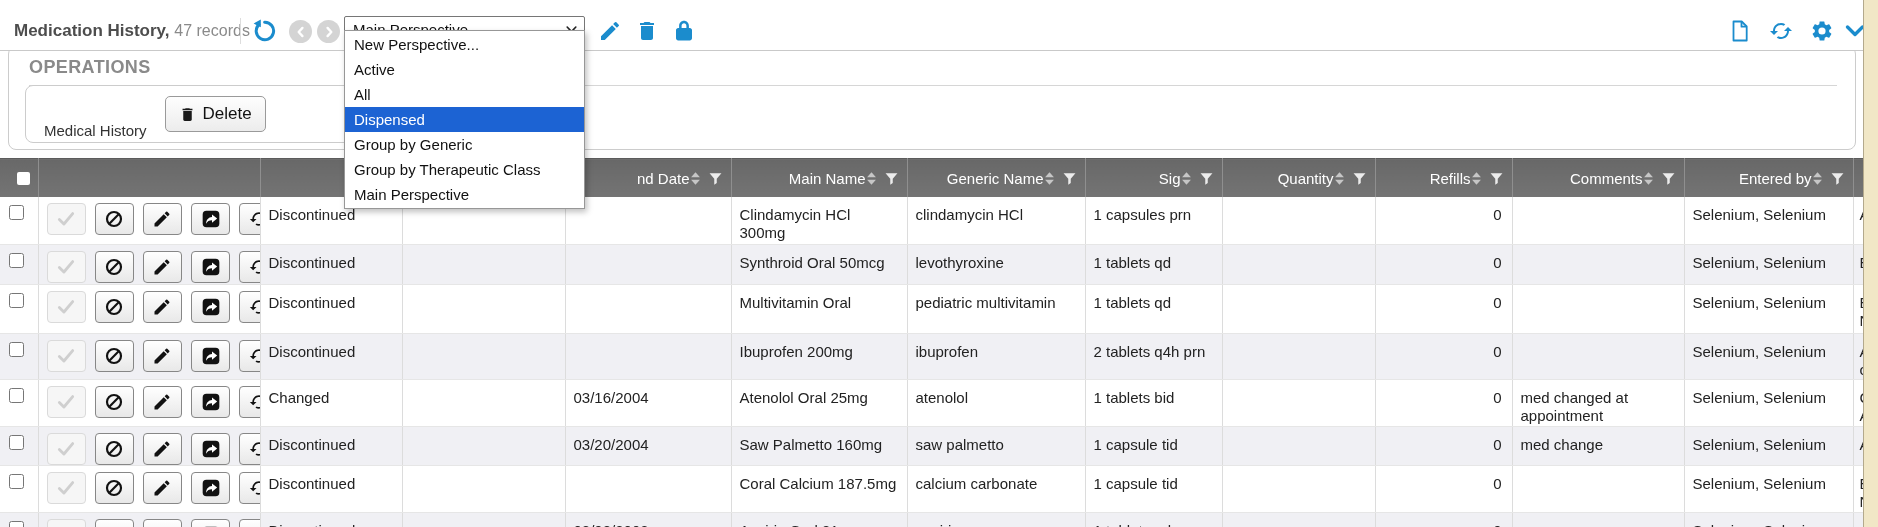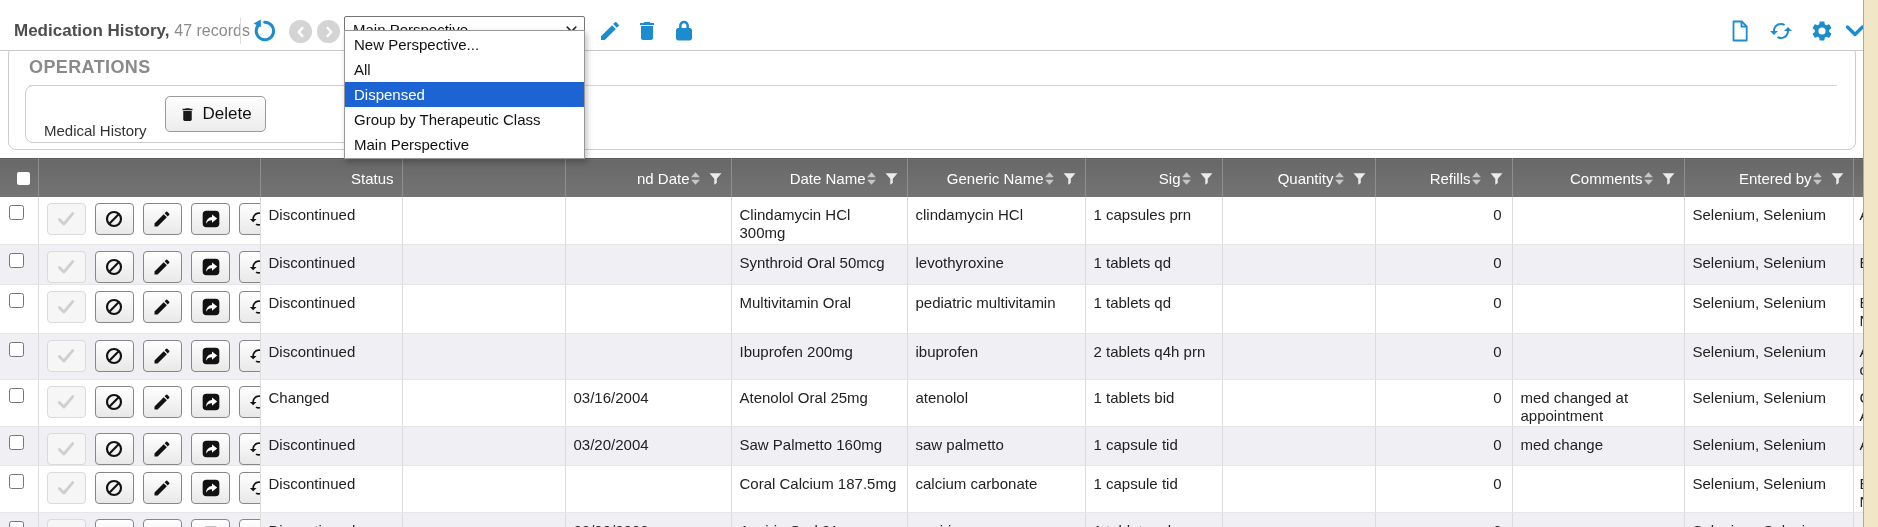--- a/index.html
+++ b/index.html
@@ -223,21 +223,21 @@
                     <path d="M6 14.8 1.2 9.4H10.8Z"></path>
         </svg>
         <svg class="filter-i" viewBox="0 0 24 24">
           <path d="M2.5 3.5h19L14 12.5v6.6l-4 2.7v-9.3z"></path>
         </svg>
       </span>
     </div>
   </th>
             <th>
     <div class="th-inner">
-      <span class="th-label">Date Name</span>
+      <span class="th-label">Main Name</span>
       <span class="th-icons">
         <svg class="sort-i" viewBox="0 0 12 16">
           <path d="M6 1.2 10.8 6.6H1.2Z"></path>
                     <path d="M6 14.8 1.2 9.4H10.8Z"></path>
         </svg>
         <svg class="filter-i" viewBox="0 0 24 24">
           <path d="M2.5 3.5h19L14 12.5v6.6l-4 2.7v-9.3z"></path>
         </svg>
       </span>
     </div>
@@ -678,20 +678,22 @@
     <td class="c-comments"></td>
     <td class="c-entered">Selenium, Selenium</td>
     <td class="c-extra"></td>
   </tr>
         </tbody>
     </table>
   </div>
 
   <div class="menu">
       <div class="menu-item">New Perspective...</div>
+      <div class="menu-item">Active</div>
       <div class="menu-item">All</div>
       <div class="menu-item selected">Dispensed</div>
+      <div class="menu-item">Group by Generic</div>
       <div class="menu-item">Group by Therapeutic Class</div>
       <div class="menu-item">Main Perspective</div>
     </div>
 
   <div class="bg-strip"></div>
 </div>
 
 </body></html>

